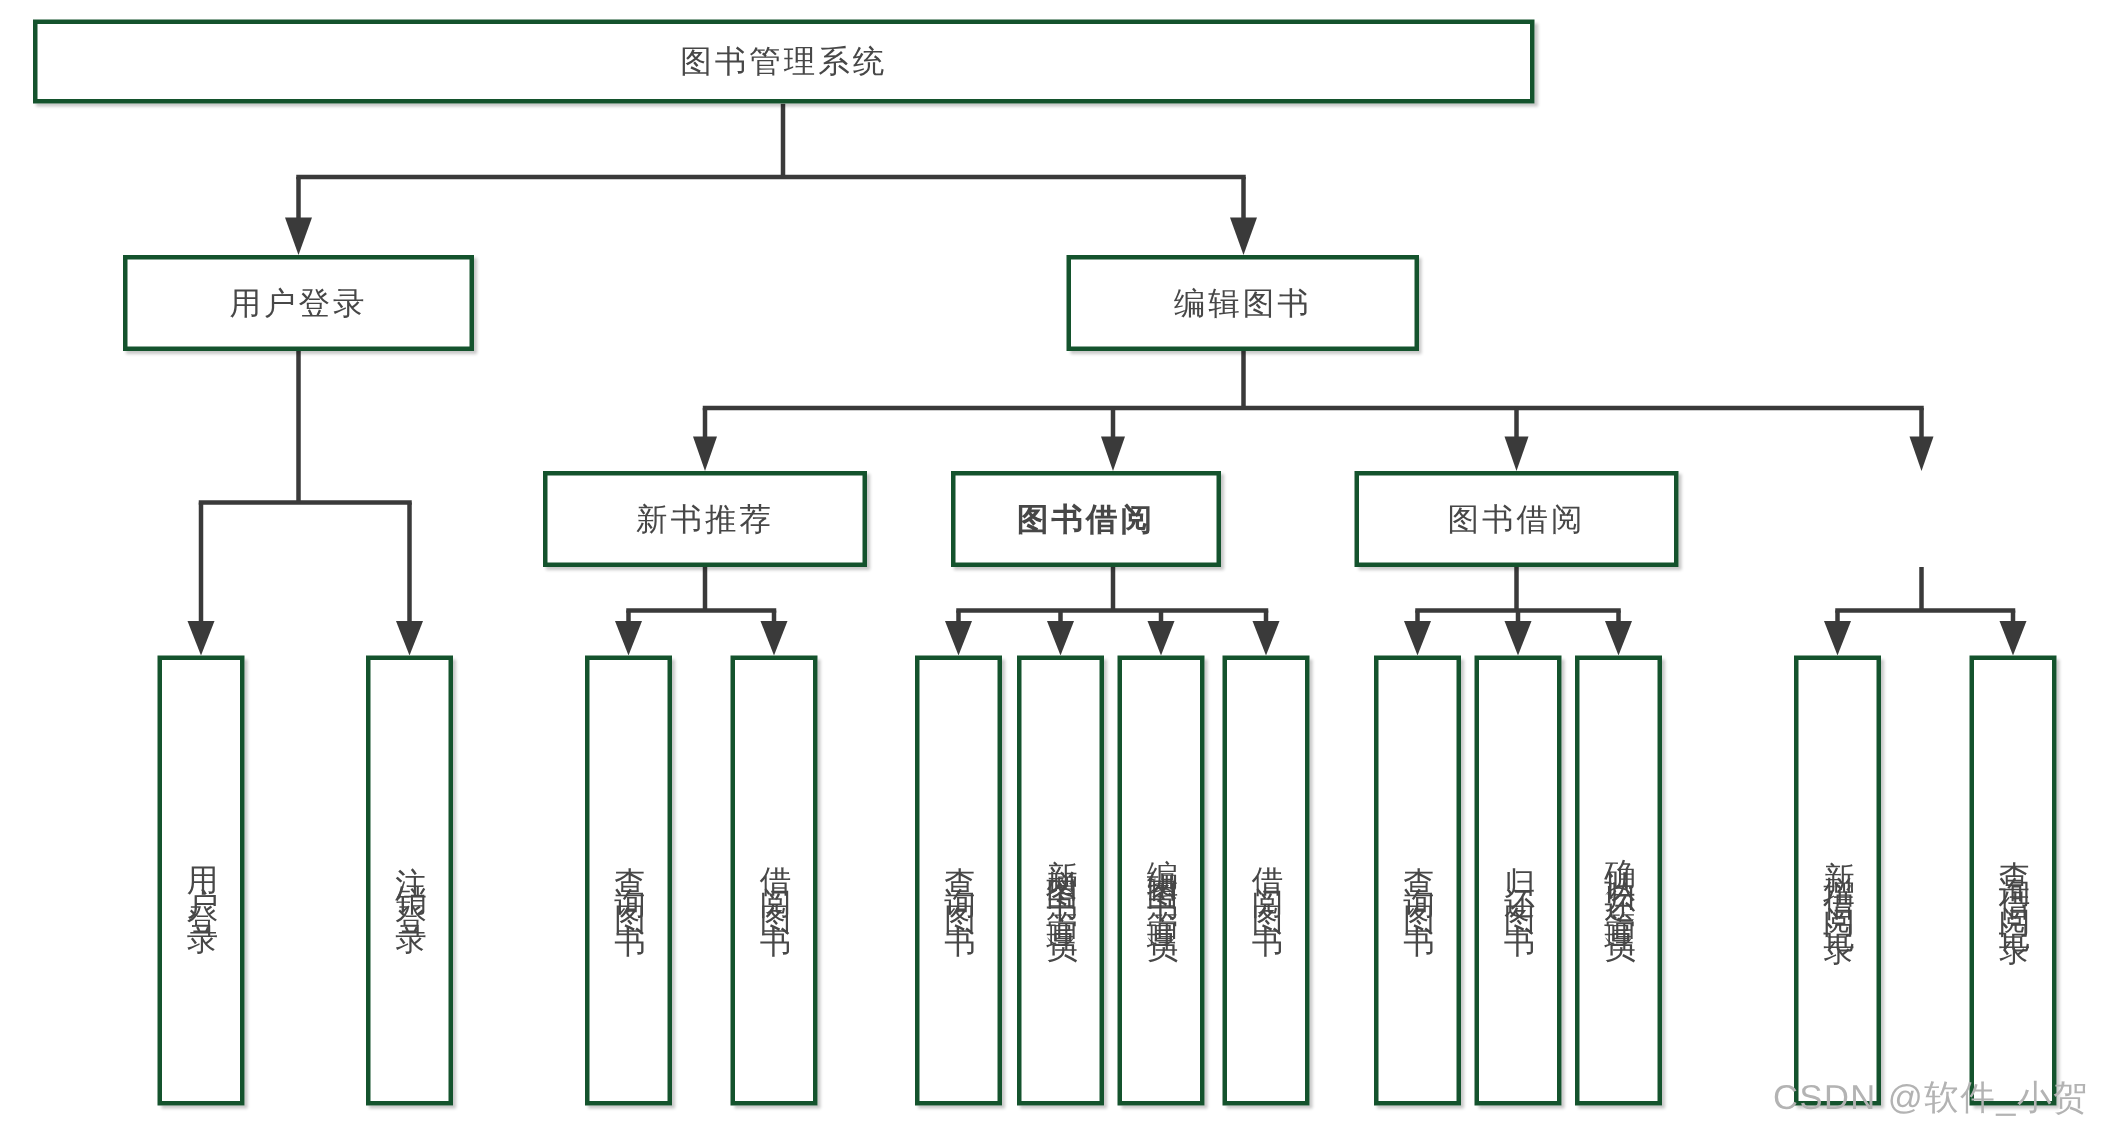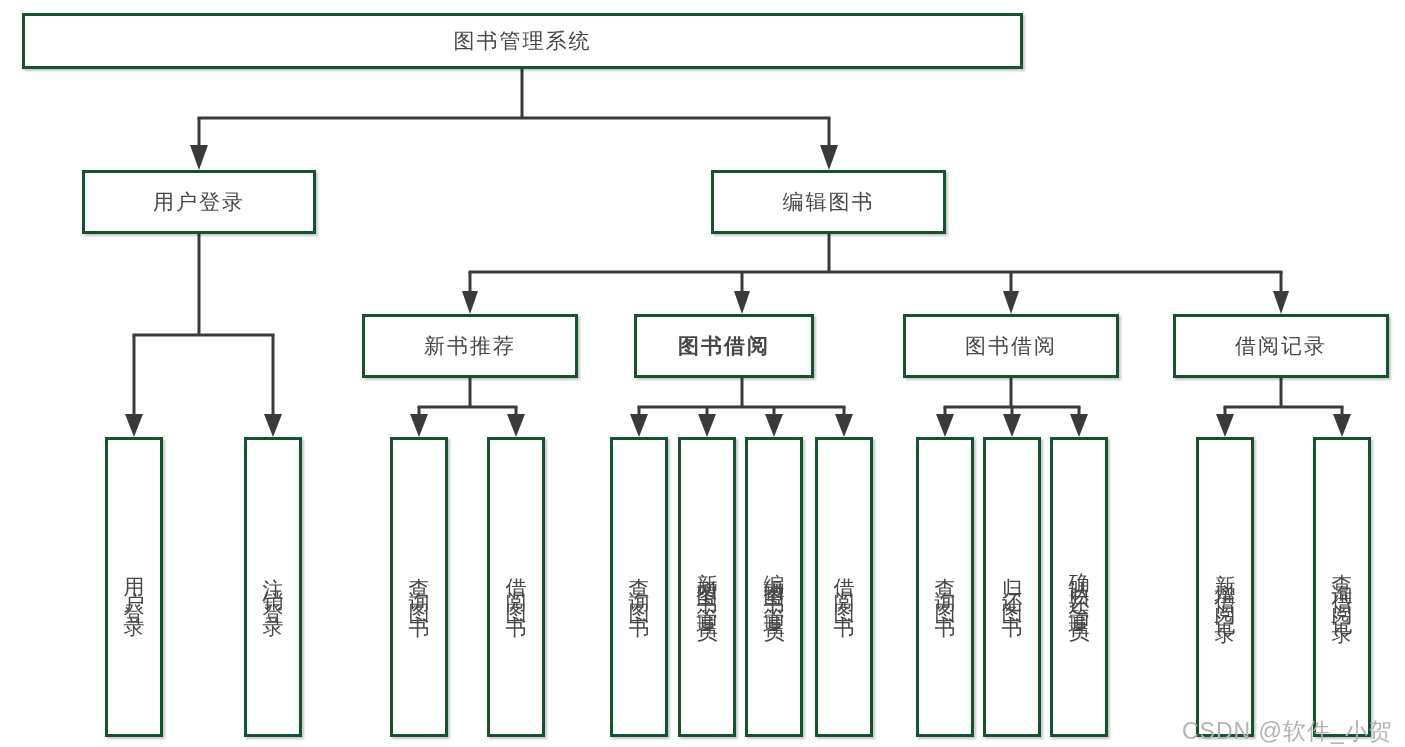--- a/index.html
+++ b/index.html
@@ -121,21 +121,20 @@
   </svg>
 
   <div class="box" style="left:22px; top:13px; width:1001px; height:56px;">图书管理系统</div>
 
   <div class="box" style="left:82px; top:170px; width:234px; height:64px;">用户登录</div>
   <div class="box" style="left:711px; top:170px; width:235px; height:64px;">编辑图书</div>
 
   <div class="box" style="left:362px; top:314px; width:216px; height:64px;">新书推荐</div>
   <div class="box" style="left:634px; top:314px; width:180px; height:64px;font-weight:bold;">图书借阅</div>
   <div class="box" style="left:903px; top:314px; width:216px; height:64px;">图书借阅</div>
-  <div class="box" style="left:1173px; top:314px; width:216px; height:64px;">借阅记录</div>
 
   <div class="box vbox" style="left:105px; top:437px; width:58px; height:300px;">用户登录</div>
   <div class="box vbox" style="left:244px; top:437px; width:58px; height:300px;">注销登录</div>
 
   <div class="box vbox" style="left:390px; top:437px; width:58px; height:300px;">查询图书</div>
   <div class="box vbox" style="left:487px; top:437px; width:58px; height:300px;">借阅图书</div>
 
   <div class="box vbox" style="left:610px; top:437px; width:58px; height:300px;">查询图书</div>
   <div class="box vbox" style="left:678px; top:437px; width:58px; height:300px; letter-spacing:7px;">新增图书（管理员）</div>
   <div class="box vbox" style="left:745px; top:437px; width:58px; height:300px; letter-spacing:7px;">编辑图书（管理员）</div>

